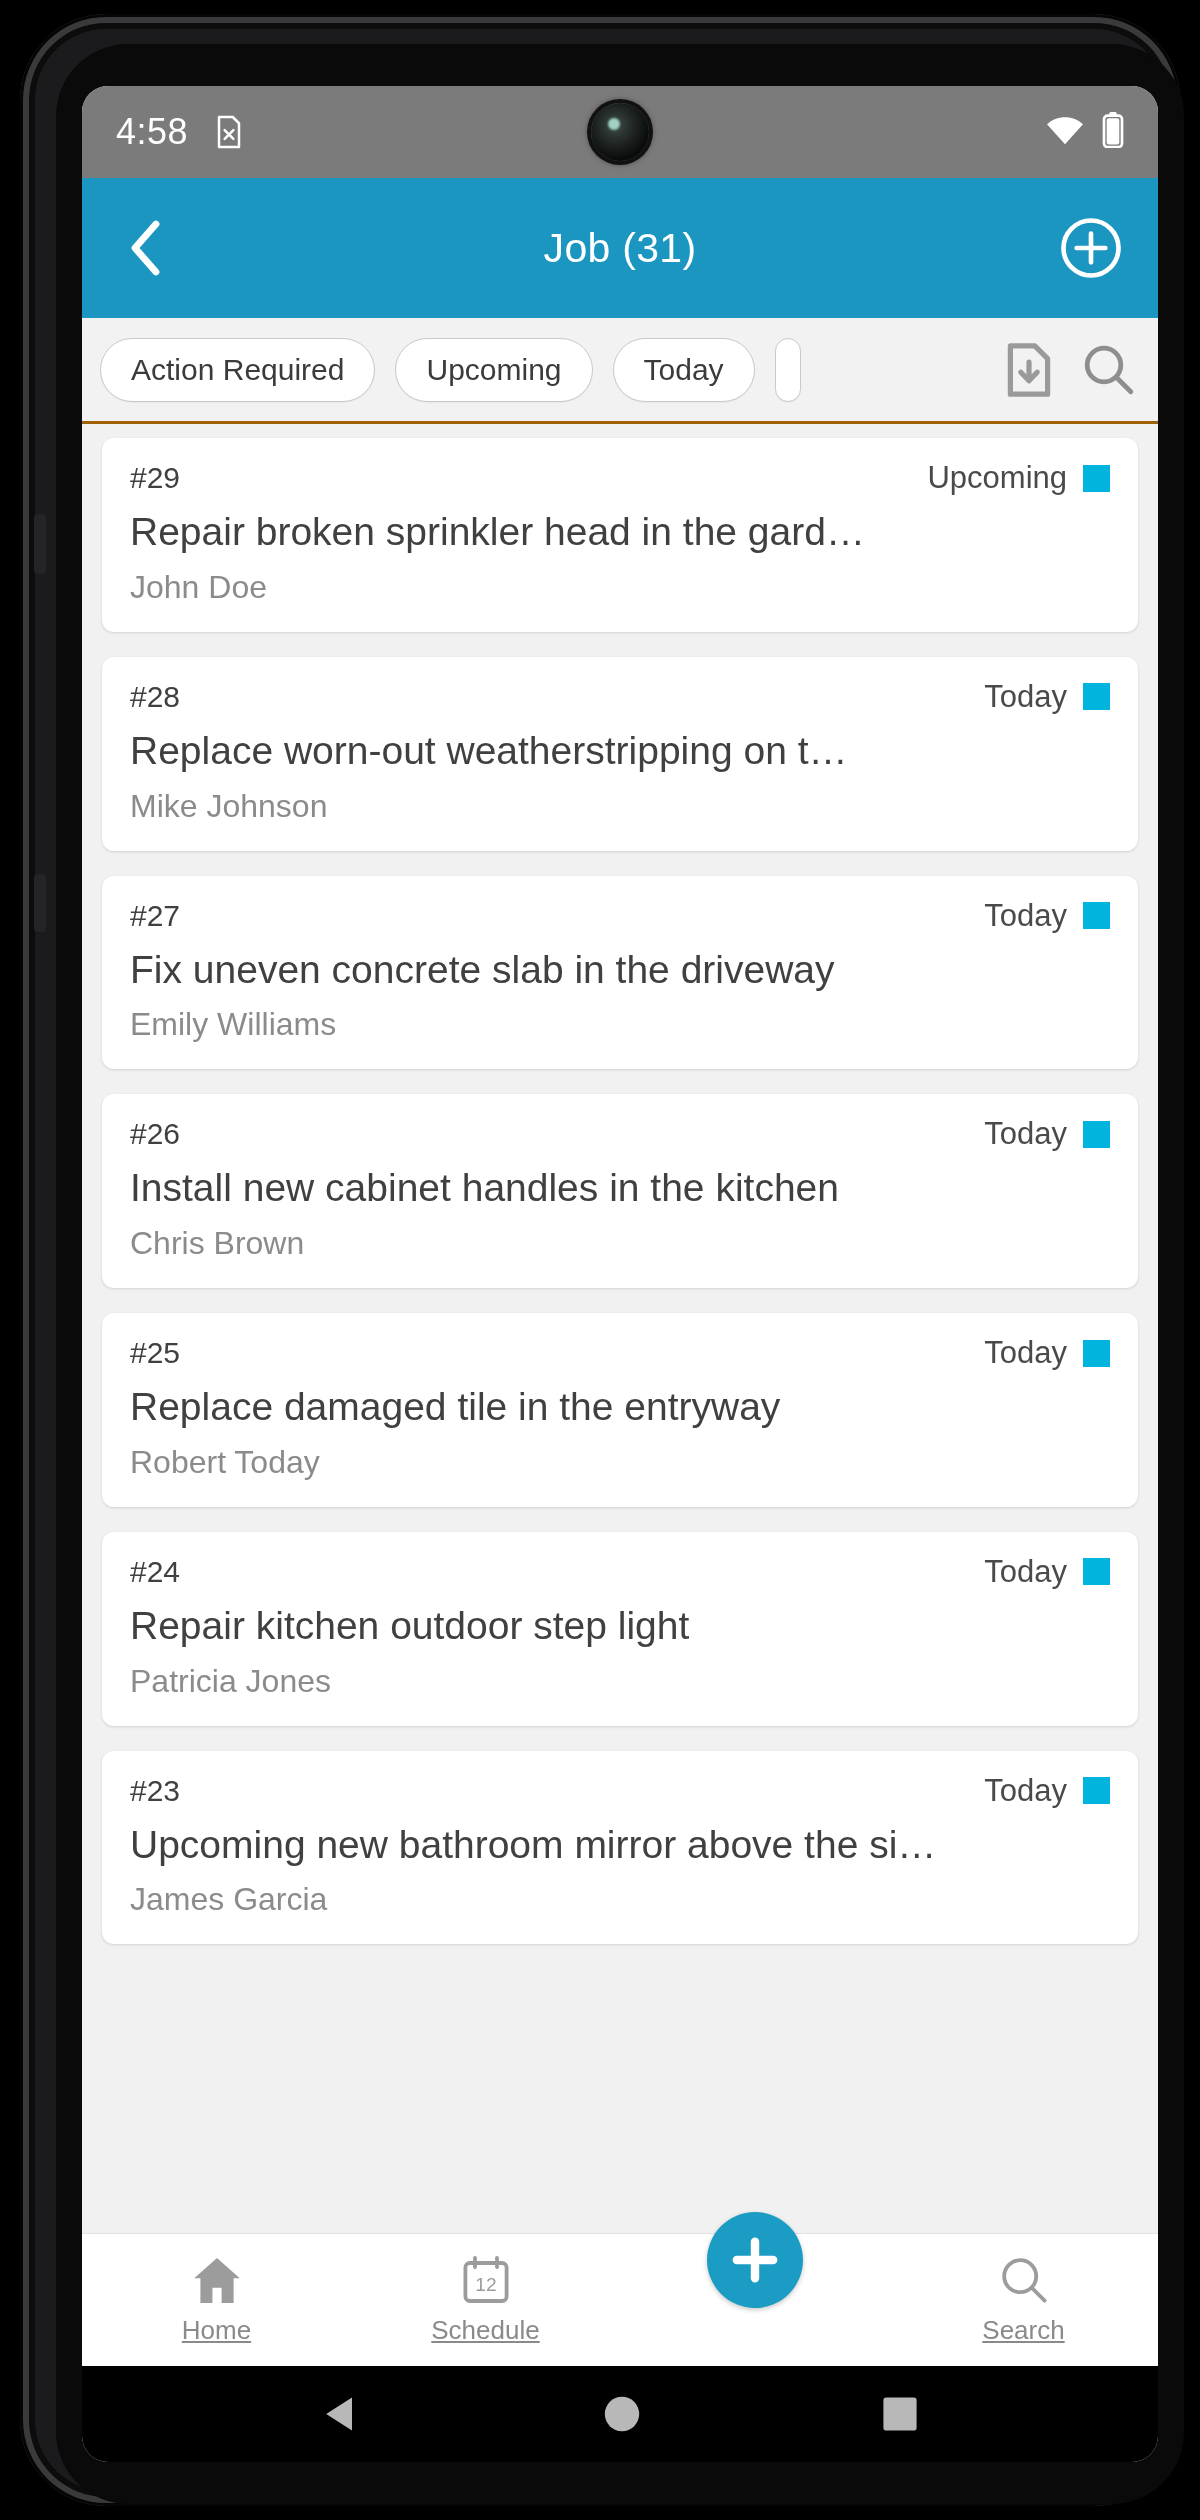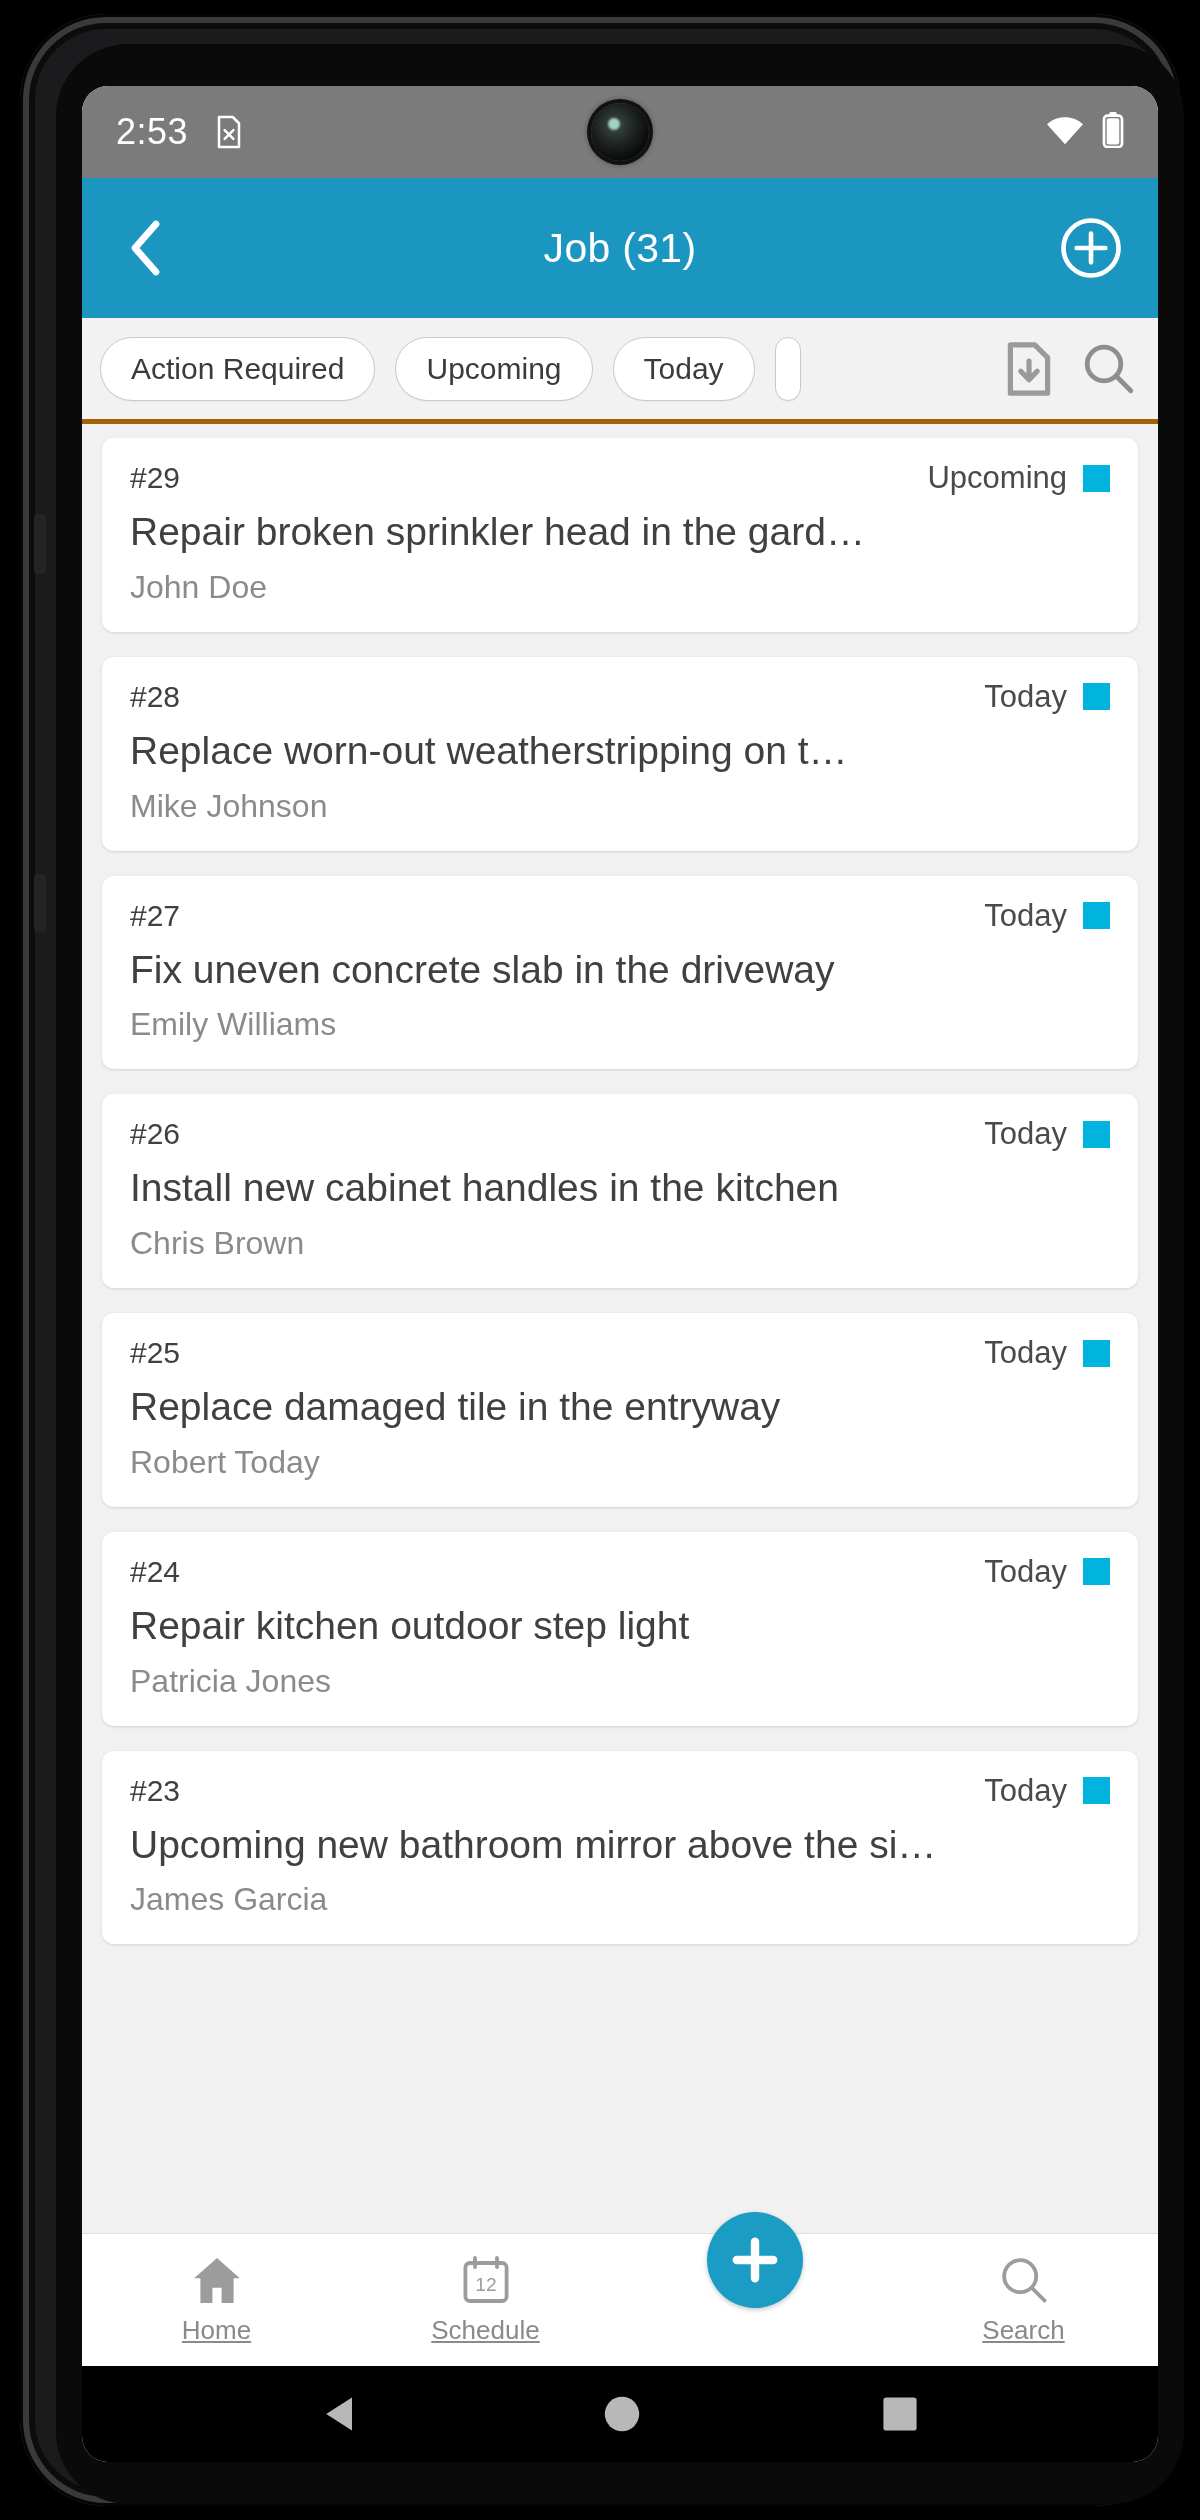--- a/index.html
+++ b/index.html
@@ -123,21 +123,21 @@
   }
 
   
   #filter-bar {
     height: 106px;
     background: #f2f2f2;
     display: flex;
     align-items: center;
     padding: 0 22px 0 18px;
     overflow: hidden;
-    border-bottom: 5px solid #a16207;
+    border-bottom: 3px solid #a16207;
   }
   .chip {
     flex: 0 0 auto;
     height: 64px;
     padding: 0 30px;
     border: 1.5px solid #c9c9c9;
     border-radius: 34px;
     background: #ffffff;
     color: #3b3b3b;
     font-size: 30px;
@@ -286,21 +286,21 @@
   <div class="side-btn" id="btn-left-low"></div>
   <div class="side-btn" id="btn-right-vol"></div>
   <div class="side-btn" id="btn-right-pwr"></div>
 
   <div id="phone-bezel"></div>
 
   <div id="screen">
 
     <div id="status-bar">
       <div id="status-left">
-        <span id="status-time">2:53</span>
+        <span id="status-time">4:58</span>
         <span id="sim-icon">
           <svg width="30" height="36" viewBox="0 0 24 28">
             <path d="M4 2h11l5 5v19H4z" fill="none" stroke="#fff" stroke-width="2" stroke-linejoin="round"></path>
             <path d="M8.5 12.5l7 7M15.5 12.5l-7 7" stroke="#fff" stroke-width="2" stroke-linecap="round"></path>
           </svg>
         </span>
       </div>
 
       <div id="camera-punch"></div>
 

